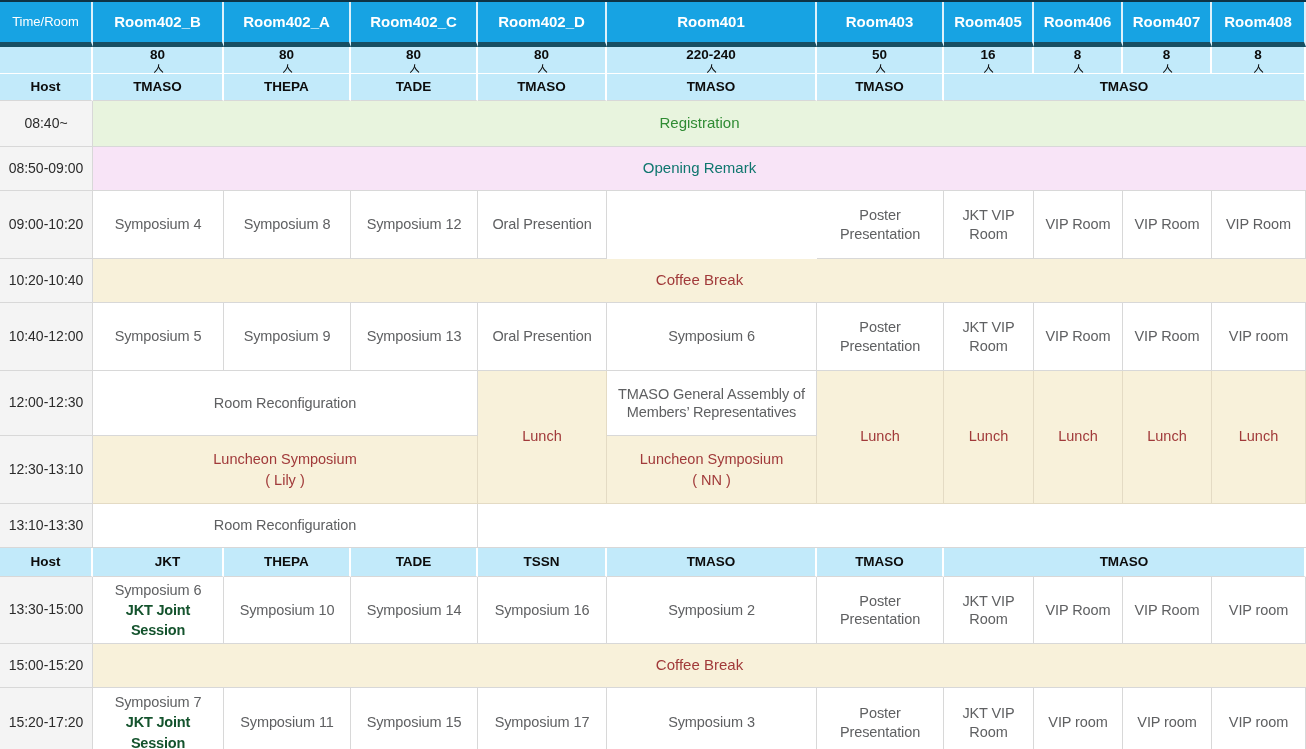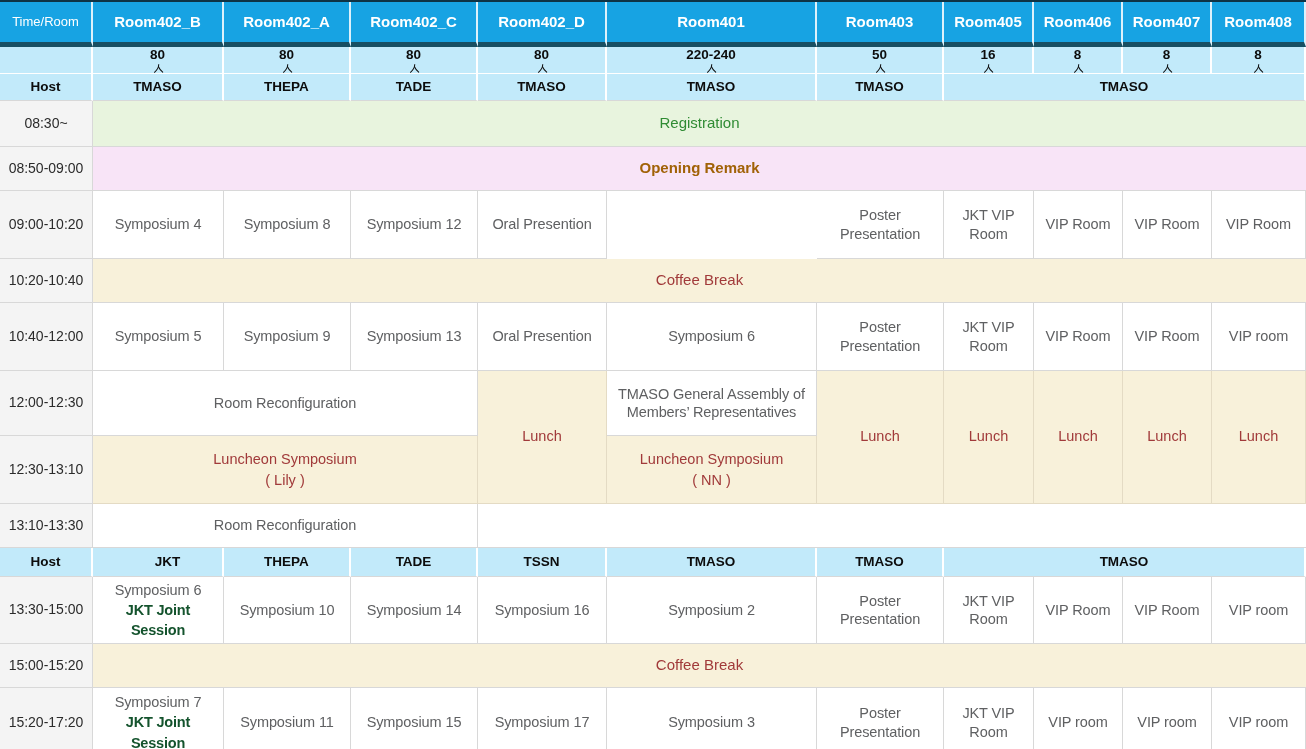--- a/index.html
+++ b/index.html
@@ -41,21 +41,21 @@
   }
   
   .ev{
     background:#ffffff;color:#5f6062;font-size:14.5px;
     border-right:1px solid #d8d8d8;border-bottom:1px solid #d8d8d8;
     letter-spacing:-0.1px;
   }
   
   .banner{font-size:15px;border-bottom:1px solid #d8d8d8;}
   .green{background:#e8f4de;color:#2f8b33;}
-  .pink{background:#f8e4f7;color:#a16207;font-weight:bold;}
+  .pink{background:#f8e4f7;color:#0f766e;}
   .beige{background:#f8f1da;color:#a13a3a;}
   
   .lunch{
     background:#f8f1da;color:#a13a3a;font-size:14.5px;
     border-right:1px solid #e4dbc4;border-bottom:1px solid #e4dbc4;
     line-height:1.45;
   }
   .empty{background:#ffffff;border-bottom:1px solid #d8d8d8;}
   .line{line-height:1.4;}
   .bold-line{font-weight:bold;color:#14532d;letter-spacing:-0.2px;}
@@ -118,21 +118,21 @@
         <path d="M50 30 C62 58 80 77 96 90" fill="none" stroke="currentColor" stroke-width="11" stroke-linecap="round"></path>
       </svg></div>
     <div class="cell host" style="grid-area: 3 / 1;">Host</div>
     <div class="cell host" style="grid-area: 3 / 2;">TMASO</div>
     <div class="cell host" style="grid-area: 3 / 3;">THEPA</div>
     <div class="cell host" style="grid-area: 3 / 4;">TADE</div>
     <div class="cell host" style="grid-area: 3 / 5;">TMASO</div>
     <div class="cell host" style="grid-area: 3 / 6;">TMASO</div>
     <div class="cell host" style="grid-area: 3 / 7;">TMASO</div>
     <div class="cell host" style="grid-area: 3 / 8 / auto / span 4;">TMASO</div>
-    <div class="cell time" style="grid-area: 4 / 1;">08:30~</div>
+    <div class="cell time" style="grid-area: 4 / 1;">08:40~</div>
     <div class="cell banner green" style="grid-area: 4 / 2 / auto / span 10;">Registration</div>
     <div class="cell time" style="grid-area: 5 / 1;">08:50-09:00</div>
     <div class="cell banner pink" style="grid-area: 5 / 2 / auto / span 10;">Opening Remark</div>
     <div class="cell time" style="grid-area: 6 / 1;">09:00-10:20</div>
     <div class="cell ev" style="grid-area: 6 / 2;">Symposium 4</div>
     <div class="cell ev" style="grid-area: 6 / 3;">Symposium 8</div>
     <div class="cell ev" style="grid-area: 6 / 4;">Symposium 12</div>
     <div class="cell ev" style="grid-area: 6 / 5;">Oral Presention</div>
     <div class="cell ev" style="grid-area: 6 / 7;">Poster Presentation</div>
     <div class="cell ev" style="grid-area: 6 / 8;">JKT VIP Room</div>

